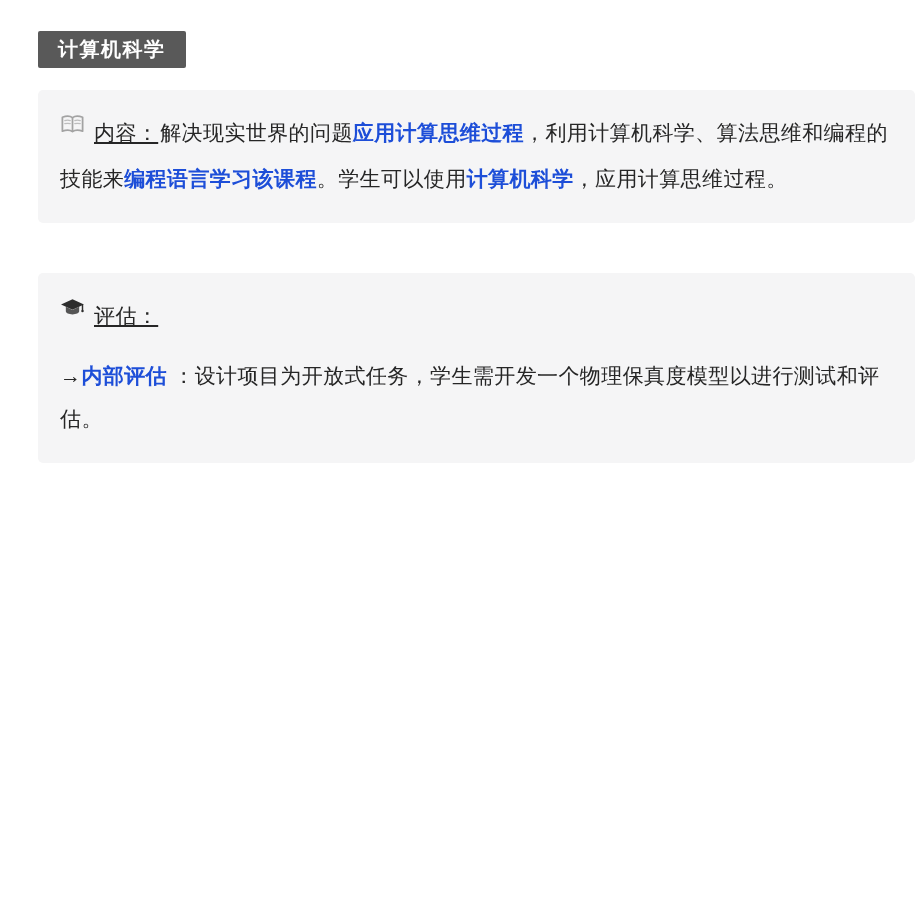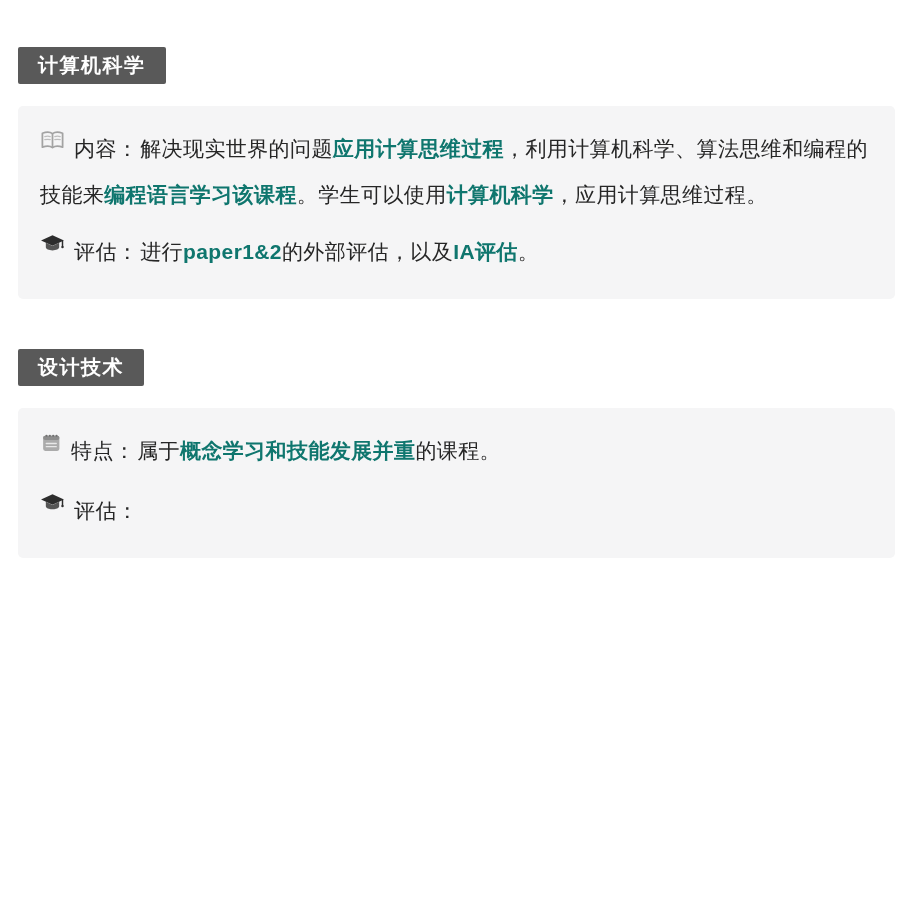--- a/index.html
+++ b/index.html
@@ -1,21 +1,21 @@
 <!DOCTYPE html>
 <html><head>
 <meta charset="utf-8">
 <style>
   * { margin:0; padding:0; box-sizing:border-box; }
   html,body { background:#ffffff; }
   body {
     width:915px; height:909px; overflow:hidden;
     font-family:"Liberation Sans","DejaVu Sans",sans-serif;
   }
-  .page { padding:47px 20px 0 18px; }
+  .page { padding:31px 20px 0 18px;margin-left:20px; }
   .course-section { margin-bottom:50px; }
   .badge {
     display:inline-block;
     background:#595959; color:#ffffff;
     font-size:20px; font-weight:700;
     line-height:37px; padding:0 20px;
     letter-spacing:1.5px; border-radius:2px;
   }
   .card {
     margin-top:22px;
@@ -23,52 +23,38 @@
     background:#f5f5f6;
     border-radius:5px;
     padding:21px 24px 23px 22px;
   }
   .para {
     font-size:21px; line-height:43px;
     color:#262626; letter-spacing:0.4px;
     margin-top:14px;
   }
   .para:first-child { margin-top:0; }
-  .seg.bold, .label.bold { font-weight:700; color:#0f766e; }
+  .seg.bold, .label.bold { font-weight:700; color:#1d4ed8; }
   .icon { display:inline-block; vertical-align:-3px; margin-right:9px; }
   .icon svg { display:inline-block; vertical-align:top; }
-  .label { margin-right:2px; }
+  .label { margin-right:2px;text-decoration:underline; }
 </style>
 </head>
 <body>
 
 <div class="page">
     <section class="course-section"><div class="badge">计算机科学</div><div class="card">
         <p class="para"><span class="icon"><svg width="25" height="21" viewBox="0 0 24 20">
               <path d="M12 3.4 C9.8 1.8 5.6 1.8 2.3 3.0 L2.3 16.4 C5.6 15.2 9.8 15.2 12 16.8 C14.2 15.2 18.4 15.2 21.7 16.4 L21.7 3.0 C18.4 1.8 14.2 1.8 12 3.4 Z" fill="none" stroke="#a3a3a3" stroke-width="1.7" stroke-linejoin="round"></path>
               <line x1="12" y1="3.4" x2="12" y2="16.8" stroke="#a3a3a3" stroke-width="1.7"></line>
               <path d="M4.6 6.2 C6.4 5.7 8.2 5.7 9.8 6.2 M4.6 9.2 C6.4 8.7 8.2 8.7 9.8 9.2 M14.2 6.2 C15.8 5.7 17.6 5.7 19.4 6.2 M14.2 9.2 C15.8 8.7 17.6 8.7 19.4 9.2" fill="none" stroke="#bdbdbd" stroke-width="1.2" stroke-linecap="round"></path>
             </svg></span><span class="label">内容：</span><span class="seg">解决现实世界的问题</span><span class="seg bold">应用计算思维过程</span><span class="seg">，利用计算机科学、算法思维和编程的技能来</span><span class="seg bold">编程语言学习该课程</span><span class="seg">。学生可以使用</span><span class="seg bold">计算机科学</span><span class="seg">，应用计算思维过程。</span></p>
-        <p class="para"><span class="icon"><svg width="25" height="21" viewBox="0 0 24 20">
-              <path d="M5.6 9.3 L5.6 13.6 C5.6 15.2 8.5 16.6 12 16.6 C15.5 16.6 18.4 15.2 18.4 13.6 L18.4 9.3 L12 12.4 Z" fill="#555555"></path>
-              <path d="M12 2 L23 7.1 L12 12.2 L1 7.1 Z" fill="#2d2d2d"></path>
-              <path d="M21.6 7.6 L21.6 12.2" stroke="#2d2d2d" stroke-width="1.4" stroke-linecap="round" fill="none"></path>
-              <circle cx="21.6" cy="13.3" r="1.2" fill="#2d2d2d"></circle>
-            </svg></span><span class="label">评估：</span><span class="seg">进行</span><span class="seg bold">paper1&amp;2</span><span class="seg">的外部评估，以及</span><span class="seg bold">IA评估</span><span class="seg">。</span></p>
       </div></section>
-    <section class="course-section"><div class="badge">设计技术</div><div class="card">
-        <p class="para"><span class="icon"><svg width="22" height="21" viewBox="0 0 21 20">
-              <rect x="3" y="3.5" width="15.5" height="14.5" rx="2" fill="#ababab"></rect>
-              <rect x="3" y="3.5" width="15.5" height="4.2" rx="2" fill="#8d8d8d"></rect>
-              <circle cx="6.2" cy="3.6" r="1" fill="#6f6f6f"></circle>
-              <circle cx="9.4" cy="3.6" r="1" fill="#6f6f6f"></circle>
-              <circle cx="12.6" cy="3.6" r="1" fill="#6f6f6f"></circle>
-              <circle cx="15.8" cy="3.6" r="1" fill="#6f6f6f"></circle>
-              <path d="M6 11 H15.5 M6 14 H15.5" stroke="#e8e8e8" stroke-width="1.3" stroke-linecap="round"></path>
-            </svg></span><span class="label">特点：</span><span class="seg">属于</span><span class="seg bold">概念学习和技能发展并重</span><span class="seg">的课程。</span></p>
+    <section class="course-section"><div class="card">
         <p class="para"><span class="icon"><svg width="25" height="21" viewBox="0 0 24 20">
               <path d="M5.6 9.3 L5.6 13.6 C5.6 15.2 8.5 16.6 12 16.6 C15.5 16.6 18.4 15.2 18.4 13.6 L18.4 9.3 L12 12.4 Z" fill="#555555"></path>
               <path d="M12 2 L23 7.1 L12 12.2 L1 7.1 Z" fill="#2d2d2d"></path>
               <path d="M21.6 7.6 L21.6 12.2" stroke="#2d2d2d" stroke-width="1.4" stroke-linecap="round" fill="none"></path>
               <circle cx="21.6" cy="13.3" r="1.2" fill="#2d2d2d"></circle>
             </svg></span><span class="label">评估：</span></p>
+        <p class="para"><span class="seg">→</span><span class="seg bold">内部评估 </span><span class="seg">：设计项目为开放式任务，学生需开发一个物理保真度模型以进行测试和评估。</span></p>
       </div></section>
   </div>
 
 </body></html>

